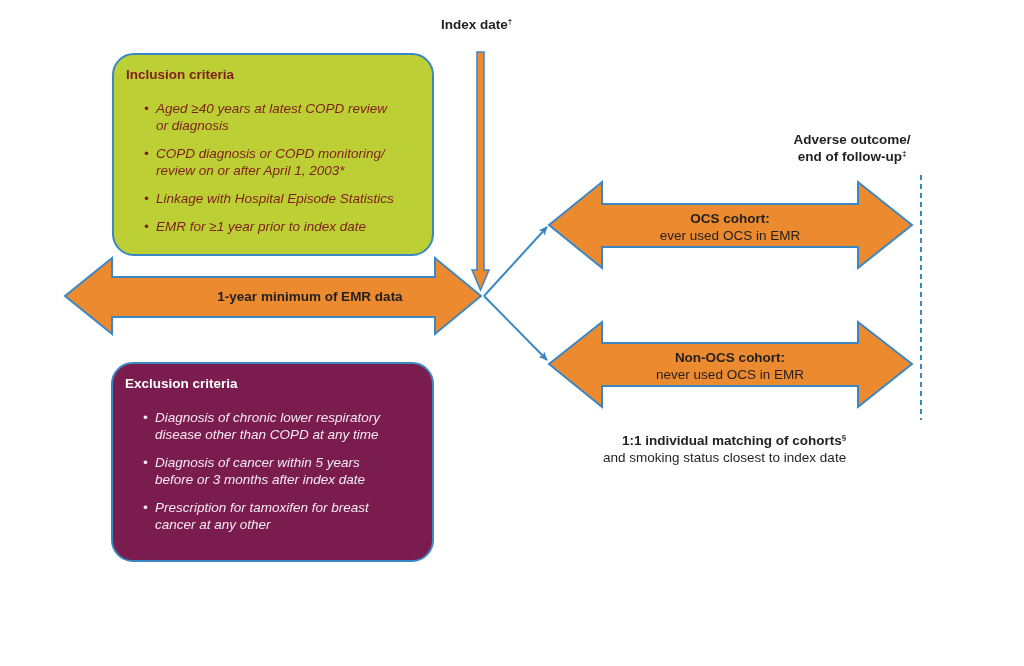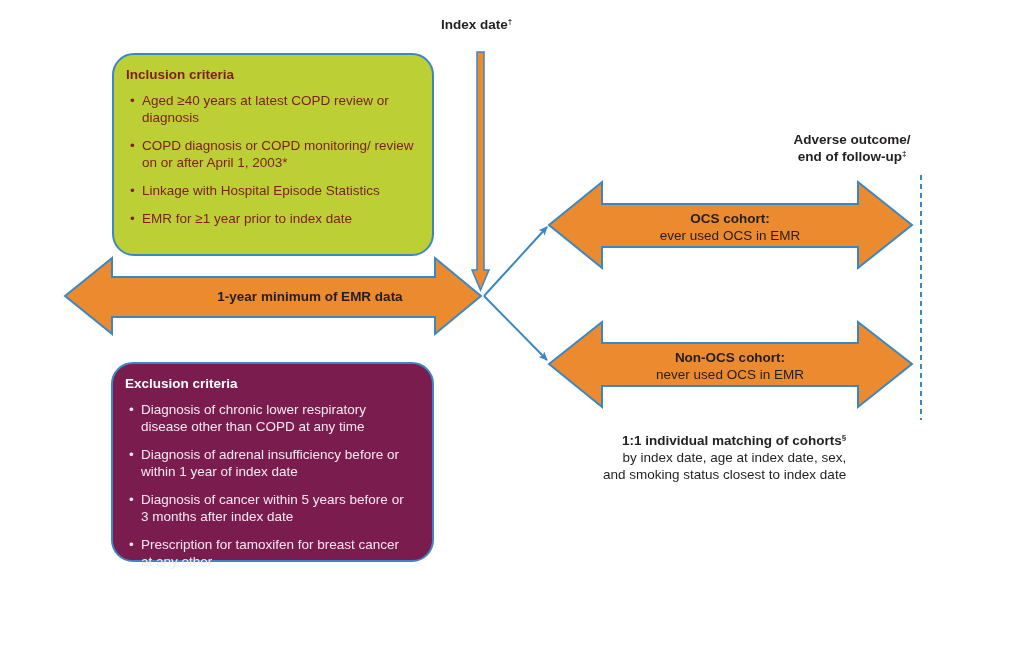--- a/index.html
+++ b/index.html
@@ -1,21 +1,21 @@
 <!DOCTYPE html>
 <html><head>
   <meta charset="utf-8">
   <style>
     html, body { margin: 0; padding: 0; background: #ffffff; }
     body { width: 1024px; height: 666px; position: relative; overflow: hidden;
            font-family: "Liberation Sans", sans-serif; color: #231f20; }
     svg#diagram { position: absolute; left: 0; top: 0; }
     .box { position: absolute; box-sizing: border-box; border: 2px solid #3a87c3; border-radius: 22px; padding: 12px 14px 10px 12px; }
     .box h3 { margin: 0 0 10px 0; font-size: 13.5px; font-weight: bold; }
-    .box ul { margin: 4px; padding: 0; list-style: none; }
+    .box ul { margin: 18px; padding: 0; list-style: none; font-style: italic; }
     .box li { position: relative; padding-left: 12px; font-size: 13.5px; line-height: 17px; margin-bottom: 11px; }
     .box li::before { content: "\2022"; position: absolute; left: 0; top: 0; }
     #inclusion-box { left: 112px; top: 53px; width: 322px; height: 203px; background: #bccf35; color: #7f1d1d; }
     #exclusion-box { left: 111px; top: 362px; width: 323px; height: 200px; background: #7b1c4f; color: #f4eaf0; }
     #exclusion-box h3 { color: #ffffff; }
     .label { position: absolute; font-size: 13.5px; line-height: 17px; text-align: center; }
     .bold { font-weight: bold; }
     #index-date-label { left: 441px; top: 16px; font-weight: bold; white-space: nowrap; }
     #adverse-label { left: 840px; top: 131px; width: 150px; margin-left: -75px; font-weight: bold; }
     #adverse-label { left: 777px; width: 150px; margin-left: 0; }
@@ -75,23 +75,21 @@
 
 <div id="nonocs-label" class="label">
   <div class="bold">Non-OCS cohort:</div>
   <div>never used OCS in EMR</div>
 </div>
 
 <div id="exclusion-box" class="box">
   <h3>Exclusion criteria</h3>
   <ul>
     <li>Diagnosis of chronic lower respiratory disease other than COPD at any time</li>
-    <li>Diagnosis of adrenal insufficiency before or within 1 year of index date</li>
     <li>Diagnosis of cancer within 5 years before or 3 months after index date</li>
     <li>Prescription for tamoxifen for breast cancer at any other</li>
   </ul>
 </div>
 
 <div id="matching-label" class="label">
   <div class="bold"><span>1:1 individual matching of cohorts</span><sup>§</sup></div>
-  <div>by index date, age at index date, sex,</div>
   <div>and smoking status closest to index date</div>
 </div>
 
 </body></html>

